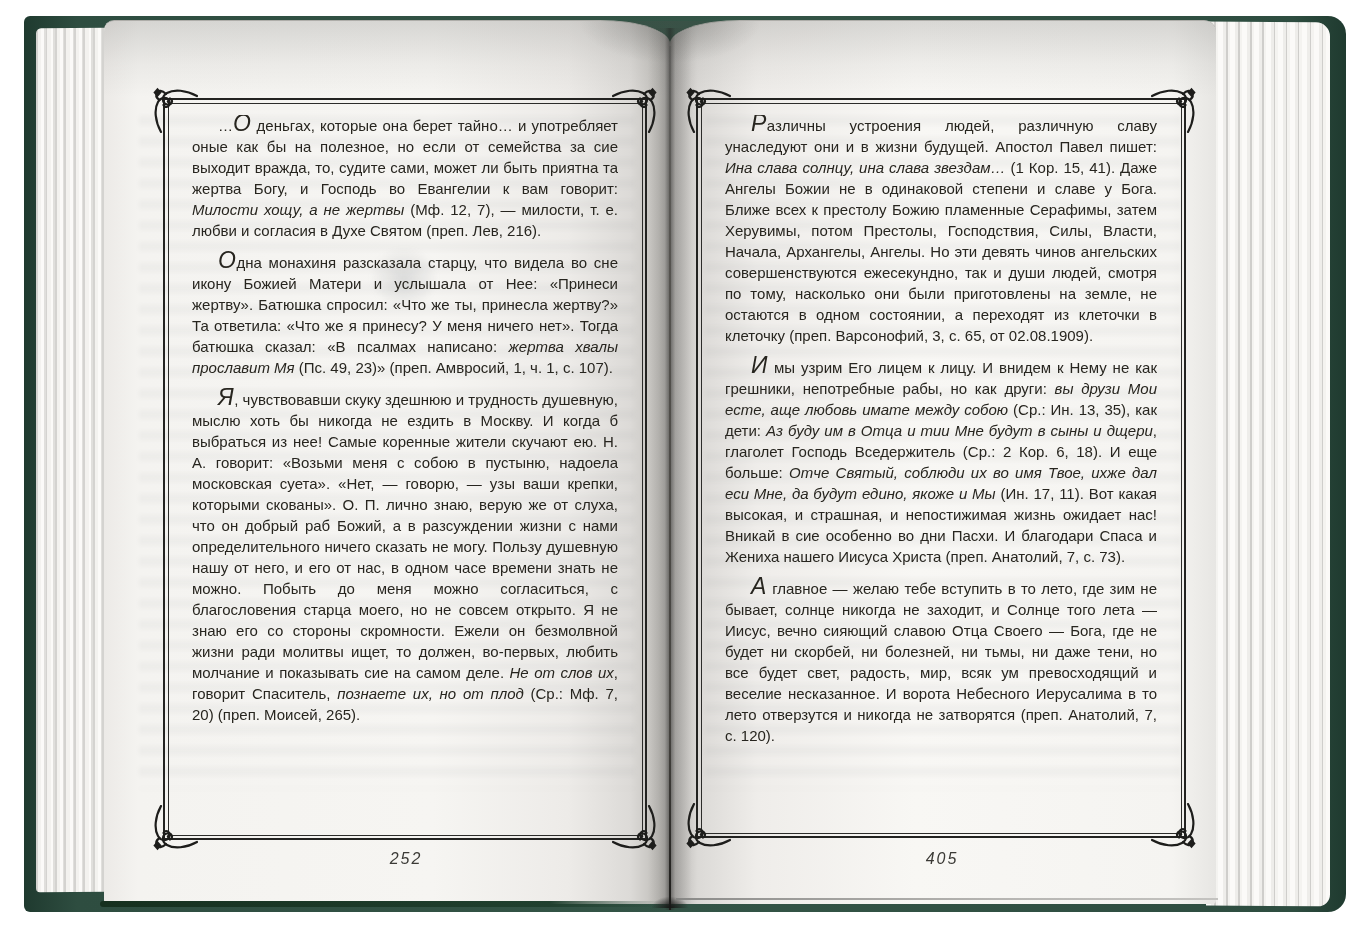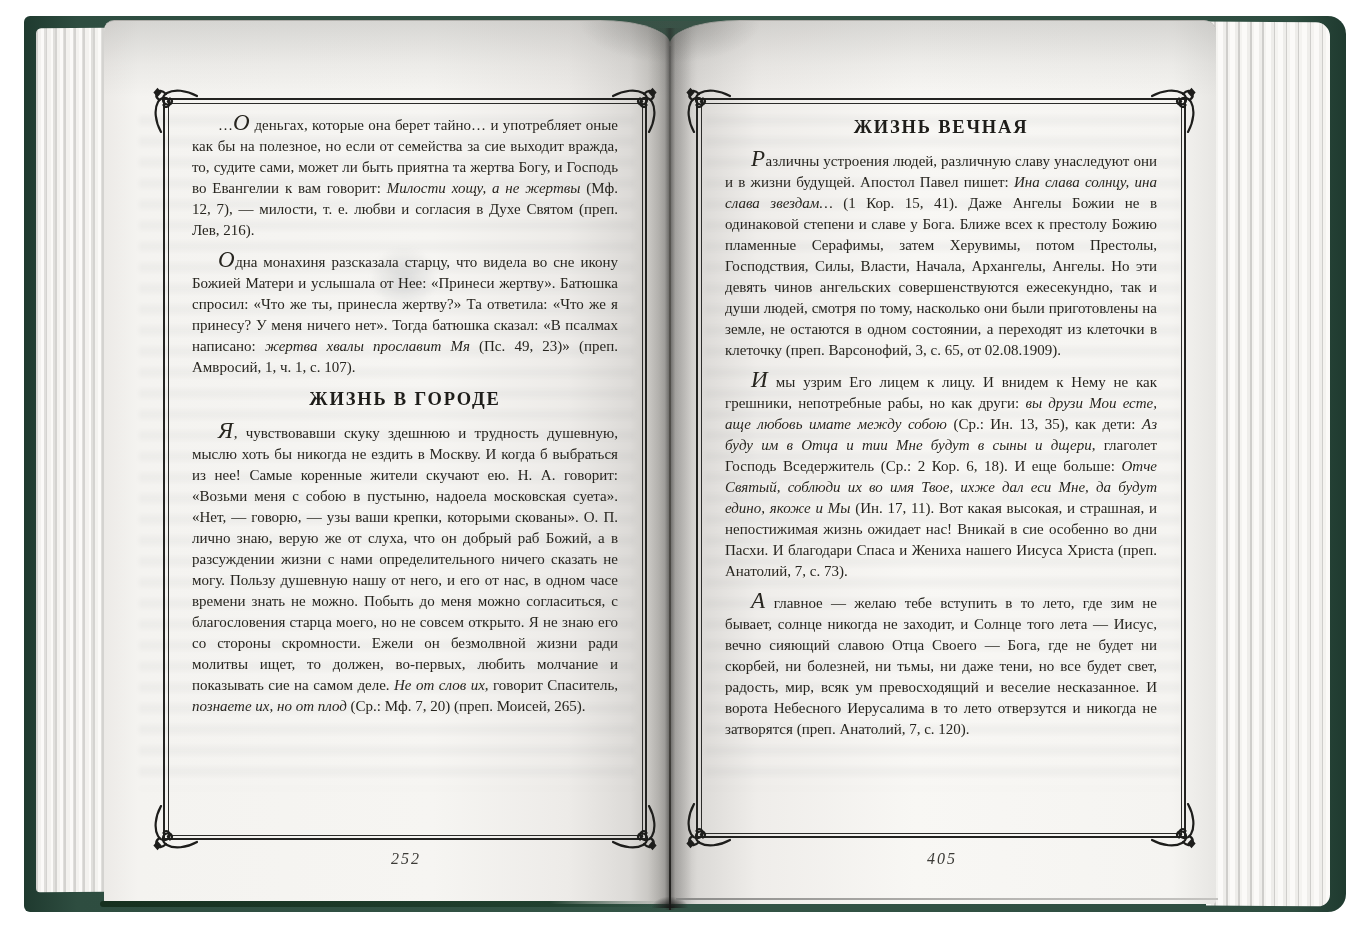--- a/index.html
+++ b/index.html
@@ -1,20 +1,20 @@
 <!DOCTYPE html>
 <html><head>
 <meta charset="utf-8">
 <style>
   * { box-sizing: border-box; }
   html,body { margin:0; padding:0; background:#ffffff; }
   .scene {
     position:relative; width:1372px; height:940px; overflow:hidden;
     background:#ffffff;
-    font-family:Liberation Serif, serif;
+    font-family:Liberation Sans, sans-serif;
   }
   
   .cover {
     position:absolute; left:24px; top:16px; width:1322px; height:896px;
     background:linear-gradient(90deg,#1f3a2f,#2e4d40 4%,#335446 50%,#2e4d40 96%,#1f3a2f);
     border-radius:6px 18px 18px 6px;
   }
   .stack-left {
     position:absolute; left:36px; top:28px; width:70px; height:864px;
     background:repeating-linear-gradient(90deg,#d4d3d0 0 1.5px,#f3f2ef 1.5px 5px,#fbfaf8 5px 8px,#e0dfdc 8px 9.5px);
@@ -164,21 +164,20 @@
         </svg>
       <svg class="orn bl" viewBox="0 0 46 46">
           <use href="#flourish"></use>
         </svg>
       <svg class="orn br" viewBox="0 0 46 46">
           <use href="#flourish"></use>
         </svg>
       <div class="content">
           <p class="para"><span>…</span><span class="initial">О</span><span> деньгах, которые она берет тайно… и употребляет оные как бы на полезное, но если от семейства за сие выходит вражда, то, судите сами, может ли быть приятна та жертва Богу, и Господь во Евангелии к вам говорит: </span><span class="it">Милости хощу, а не жертвы</span><span> (Мф. 12, 7), — милости, т. е. любви и согласия в Духе Святом (преп. Лев, 216).</span></p>
           <p class="para"><span class="initial">О</span><span>дна монахиня разсказала старцу, что видела во сне икону Божией Матери и услышала от Нее: «Принеси жертву». Батюшка спросил: «Что же ты, принесла жертву?» Та ответила: «Что же я принесу? У меня ничего нет». Тогда батюшка сказал: «В псалмах написано: </span><span class="it">жертва хвалы прославит Мя</span><span> (Пс. 49, 23)» (преп. Амвросий, 1, ч. 1, с. 107).</span></p>
-          <div class="heading">ЖИЗНЬ В ГОРОДЕ</div>
           <p class="para"><span class="initial">Я</span><span>, чувствовавши скуку здешнюю и трудность душевную, мыслю хоть бы никогда не ездить в Москву. И когда б выбраться из нее! Самые коренные жители скучают ею. Н. А. говорит: «Возьми меня с собою в пустыню, надоела московская суета». «Нет, — говорю, — узы ваши крепки, которыми скованы». О. П. лично знаю, верую же от слуха, что он добрый раб Божий, а в разсуждении жизни с нами определительного ничего сказать не могу. Пользу душевную нашу от него, и его от нас, в одном часе времени знать не можно. Побыть до меня можно согласиться, с благословения старца моего, но не совсем открыто. Я не знаю его со стороны скромности. Ежели он безмолвной жизни ради молитвы ищет, то должен, во-первых, любить молчание и показывать сие на самом деле. </span><span class="it">Не от слов их</span><span>, говорит Спаситель, </span><span class="it">познаете их, но от плод</span><span> (Ср.: Мф. 7, 20) (преп. Моисей, 265).</span></p>
         </div>
     </div>
     <div class="pagenum pagenum-left">252</div>
   </div>
 
   <div class="page page-right">
     <div class="ghost"></div>
     <div class="frame frame-right">
       <div class="frame-inner"></div>
@@ -188,21 +187,20 @@
       <svg class="orn tr" viewBox="0 0 46 46">
           <use href="#flourish"></use>
         </svg>
       <svg class="orn bl" viewBox="0 0 46 46">
           <use href="#flourish"></use>
         </svg>
       <svg class="orn br" viewBox="0 0 46 46">
           <use href="#flourish"></use>
         </svg>
       <div class="content">
-          <div class="heading">ЖИЗНЬ ВЕЧНАЯ</div>
           <p class="para"><span class="initial">Р</span><span>азличны устроения людей, различную славу унаследуют они и в жизни будущей. Апостол Павел пишет: </span><span class="it">Ина слава солнцу, ина слава звездам…</span><span> (1 Кор. 15, 41). Даже Ангелы Божии не в одинаковой степени и славе у Бога. Ближе всех к престолу Божию пламенные Серафимы, затем Херувимы, потом Престолы, Господствия, Силы, Власти, Начала, Архангелы, Ангелы. Но эти девять чинов ангельских совершенствуются ежесекундно, так и души людей, смотря по тому, насколько они были приготовлены на земле, не остаются в одном состоянии, а переходят из клеточки в клеточку (преп. Варсонофий, 3, с. 65, от 02.08.1909).</span></p>
           <p class="para"><span class="initial">И</span><span> мы узрим Его лицем к лицу. И внидем к Нему не как грешники, непотребные рабы, но как други: </span><span class="it">вы друзи Мои есте, аще любовь имате между собою</span><span> (Ср.: Ин. 13, 35), как дети: </span><span class="it">Аз буду им в Отца и тии Мне будут в сыны и дщери</span><span>, глаголет Господь Вседержитель (Ср.: 2 Кор. 6, 18). И еще больше: </span><span class="it">Отче Святый, соблюди их во имя Твое, ихже дал еси Мне, да будут едино, якоже и Мы</span><span> (Ин. 17, 11). Вот какая высокая, и страшная, и непостижимая жизнь ожидает нас! Вникай в сие особенно во дни Пасхи. И благодари Спаса и Жениха нашего Иисуса Христа (преп. Анатолий, 7, с. 73).</span></p>
           <p class="para"><span class="initial">А</span><span> главное — желаю тебе вступить в то лето, где зим не бывает, солнце никогда не заходит, и Солнце того лета — Иисус, вечно сияющий славою Отца Своего — Бога, где не будет ни скорбей, ни болезней, ни тьмы, ни даже тени, но все будет свет, радость, мир, всяк ум превосходящий и веселие несказанное. И ворота Небесного Иерусалима в то лето отверзутся и никогда не затворятся (преп. Анатолий, 7, с. 120).</span></p>
         </div>
     </div>
     <div class="pagenum pagenum-right">405</div>
   </div>
 
   <div class="gutter"></div>
   <div class="gutter-line"></div>

